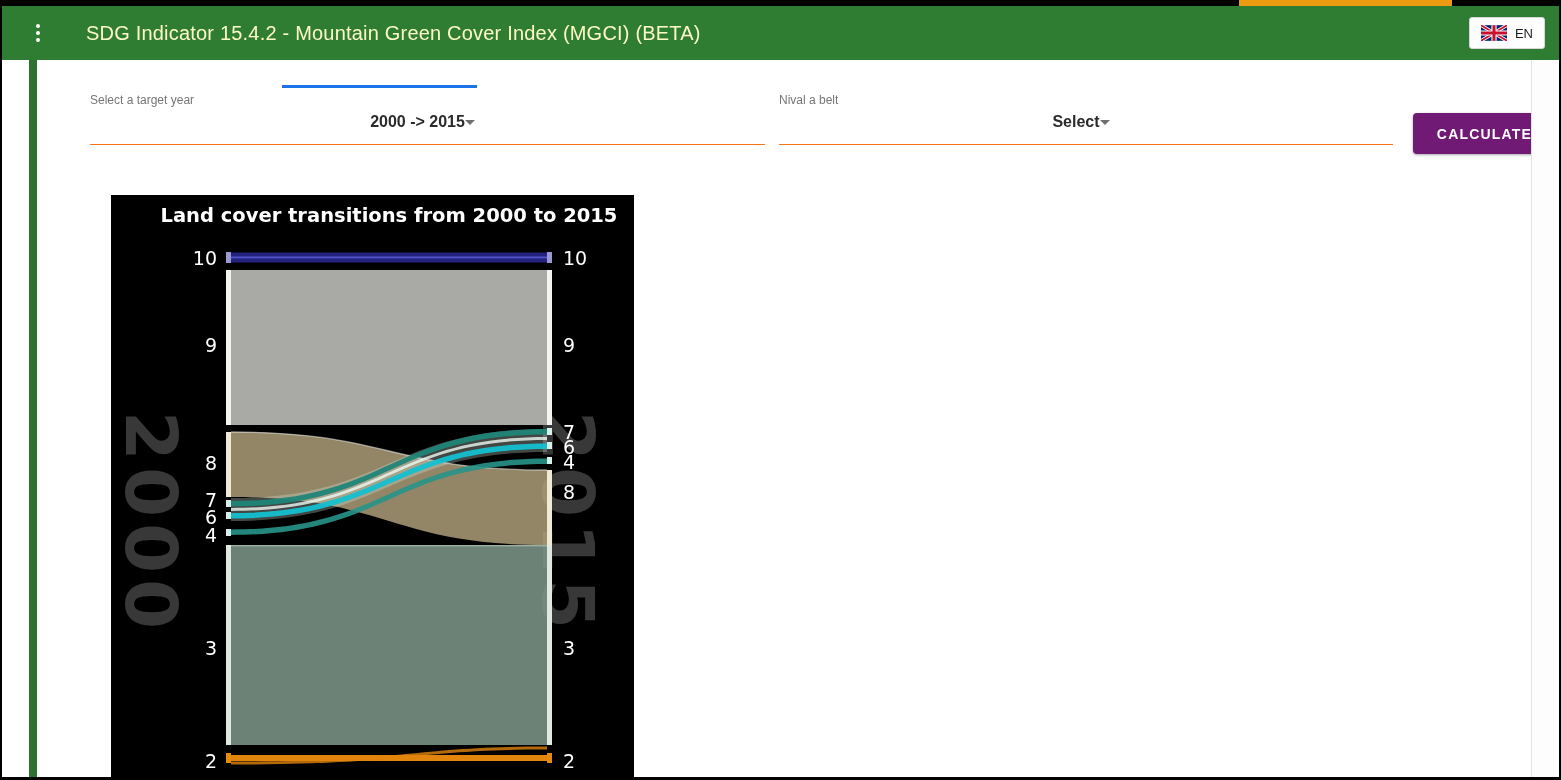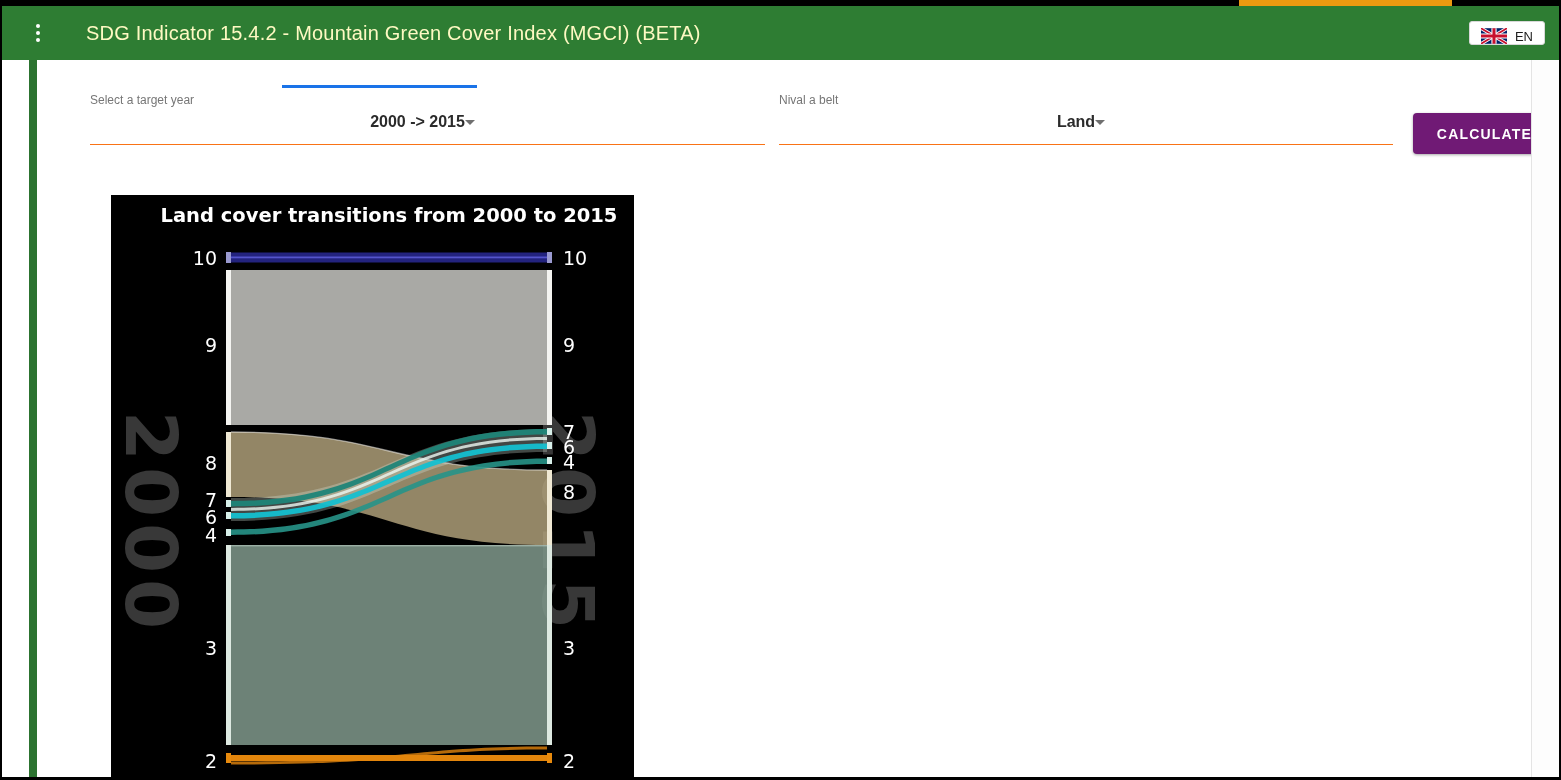--- a/index.html
+++ b/index.html
@@ -9,21 +9,21 @@
     font-family:"Liberation Sans",sans-serif;
   }
   .top-strip{position:absolute;top:0;left:1239px;width:213px;height:6px;background:#ec9a10;}
   .app{position:absolute;top:6px;left:2px;right:2px;bottom:3px;display:flex;flex-direction:column;background:#fff;}
 
   
   .hdr{height:54px;background:#2e7d33;display:flex;align-items:center;padding:0 14px 0 28px;flex:0 0 auto;}
   .kebab{width:16px;display:flex;flex-direction:column;align-items:center;gap:3px;cursor:pointer;background:none;border:none;padding:4px 0;}
   .kebab i{width:4px;height:4px;border-radius:50%;background:#fff;display:block;}
   .app-title{color:#fef9c3;font-size:20px;font-weight:500;margin-left:40px;letter-spacing:.2px;white-space:nowrap;}
-  .lang-btn{margin-left:auto;background:#fff;border:1px solid #d8d8d8;border-radius:3px;height:24px;padding:0 11px;display:flex;align-items:flex-end;gap:8px;font-size:13px;color:#1c1c1c;cursor:pointer;font-family:inherit;}
+  .lang-btn{margin-left:auto;background:#fff;border:1px solid #d8d8d8;border-radius:3px;height:32px;padding:0 11px;display:flex;align-items:center;gap:8px;font-size:13px;color:#1c1c1c;cursor:pointer;font-family:inherit;}
 
   
   .body-row{flex:1;display:flex;min-height:0;padding-left:27px;}
   .left-strip{width:8px;background:#2c7330;flex:0 0 auto;}
   .content{flex:1;position:relative;background:#fff;overflow:hidden;}
   .scroll-track{width:27px;flex:0 0 auto;border-left:1px solid #e4e4e4;background:#fdfdfd;}
 
   .tab-indicator{position:absolute;left:245px;top:25px;width:195px;height:3px;background:#1a73e8;cursor:pointer;}
 
   .select{position:absolute;top:32px;cursor:pointer;}
@@ -84,21 +84,21 @@
         <div class="lbl">Select a target year</div>
         <div class="val-row">
           <span class="val">2000 -&gt; 2015</span>
           <span class="arrow"></span>
         </div>
       </div>
 
       <div class="select" id="select-belt">
         <div class="lbl">Nival a belt</div>
         <div class="val-row">
-          <span class="val">Land</span>
+          <span class="val">Select</span>
           <span class="arrow"></span>
         </div>
       </div>
 
       <button class="calc-btn">CALCULATE</button>
 
       <div class="chart">
         <svg width="523" height="600" viewBox="0 0 523 600">
           <rect x="0" y="0" width="523" height="600" fill="#000000"></rect>
 

